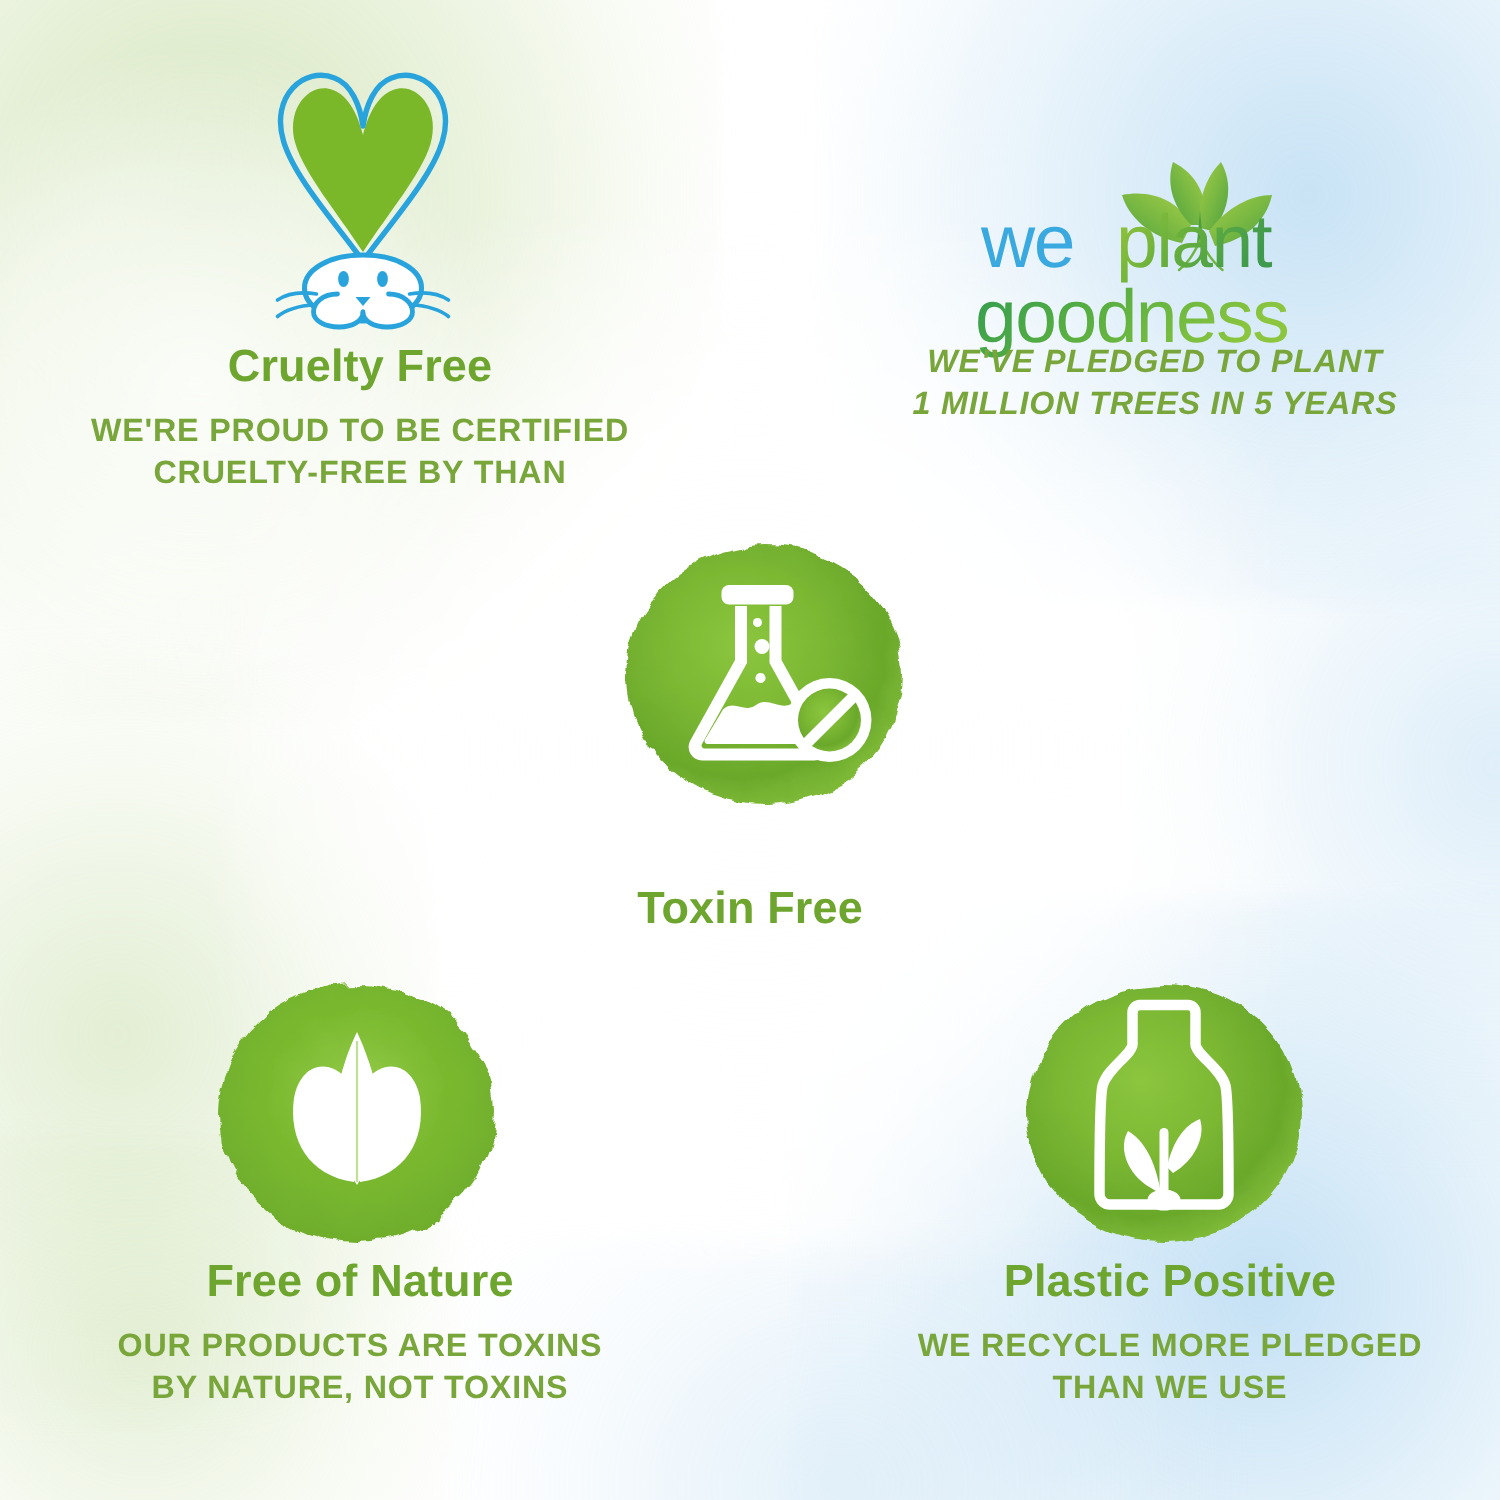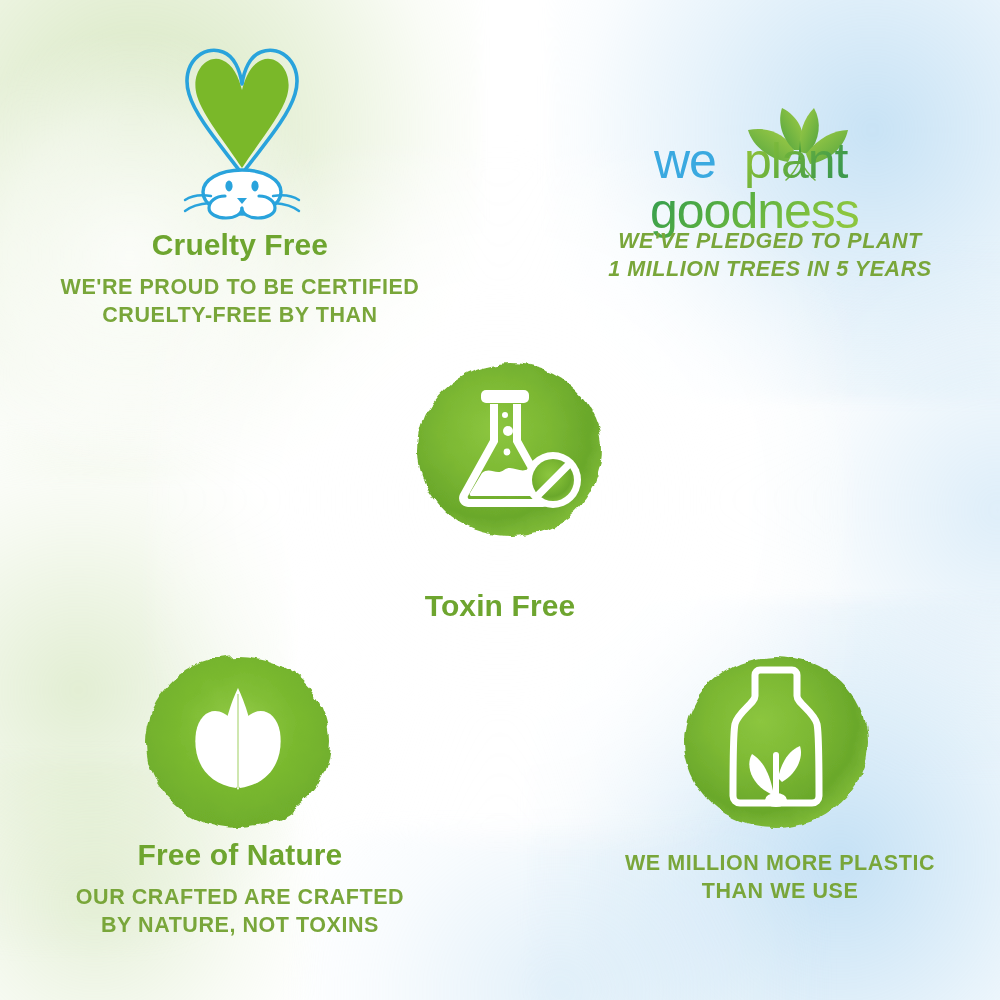--- a/index.html
+++ b/index.html
@@ -274,21 +274,21 @@
                  C 116 88 112 120 98 142 Z"></path>
       </g>
       <g stroke="#8dc63f" stroke-width="1.5" fill="none" opacity=".55">
         <path d="M98 140 L98 46"></path>
       </g>
     </svg>
   </div>
 
   <div class="card" id="card-nature">
     <div class="card-title">Free of Nature</div>
-    <div class="card-sub">OUR CRAFTED ARE CRAFTED
+    <div class="card-sub">OUR PRODUCTS ARE TOXINS
 BY NATURE, NOT TOXINS</div>
   </div>
 
   <div id="badge-plastic">
     <svg viewBox="0 0 196 188" width="196" height="188">
       <g filter="url(#blobRough3)">
         <ellipse cx="98" cy="94" rx="92" ry="86" fill="url(#blobGrad)"></ellipse>
       </g>
       <g>
 
@@ -300,17 +300,18 @@
           <path d="M96 148 C 92 124 84 112 74 106 C 68 116 72 132 86 142 Z"></path>
           <path d="M100 130 C 104 112 112 102 122 98 C 126 110 118 126 104 134 Z"></path>
           <rect x="95" y="104" width="6" height="44" rx="3"></rect>
           <ellipse cx="98" cy="152" rx="11" ry="7"></ellipse>
         </g>
       </g>
     </svg>
   </div>
 
   <div class="card" id="card-plastic">
-    <div class="card-sub">WE MILLION MORE PLASTIC
+    <div class="card-title">Plastic Positive</div>
+    <div class="card-sub">WE RECYCLE MORE PLEDGED
 THAN WE USE</div>
   </div>
 
 </div>
 
 </body></html>

